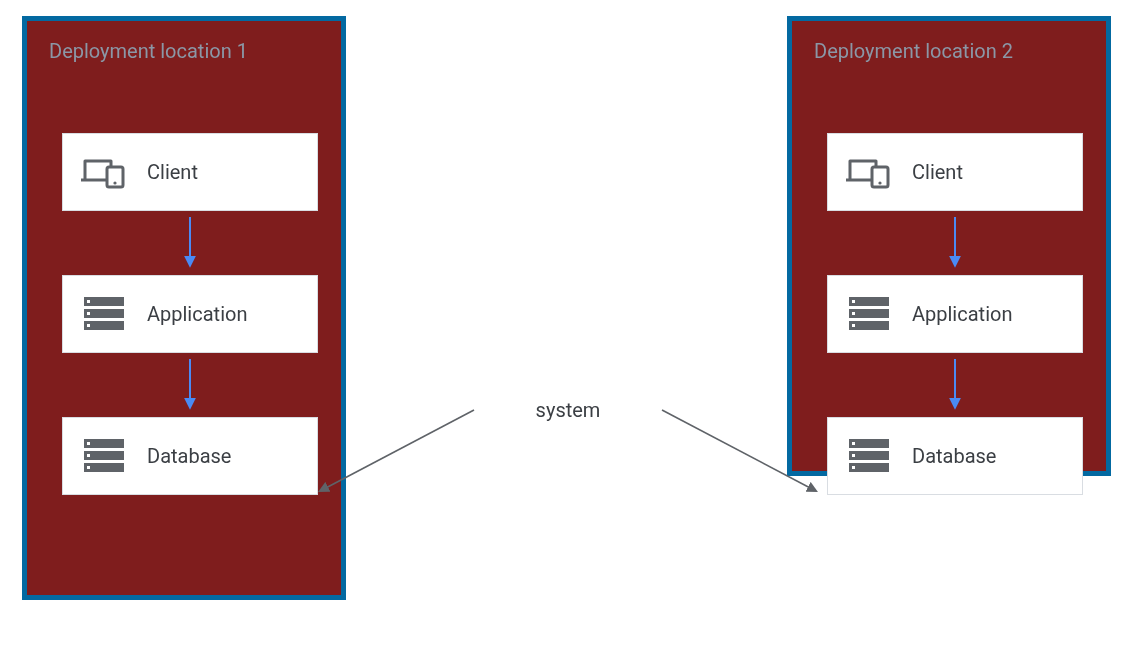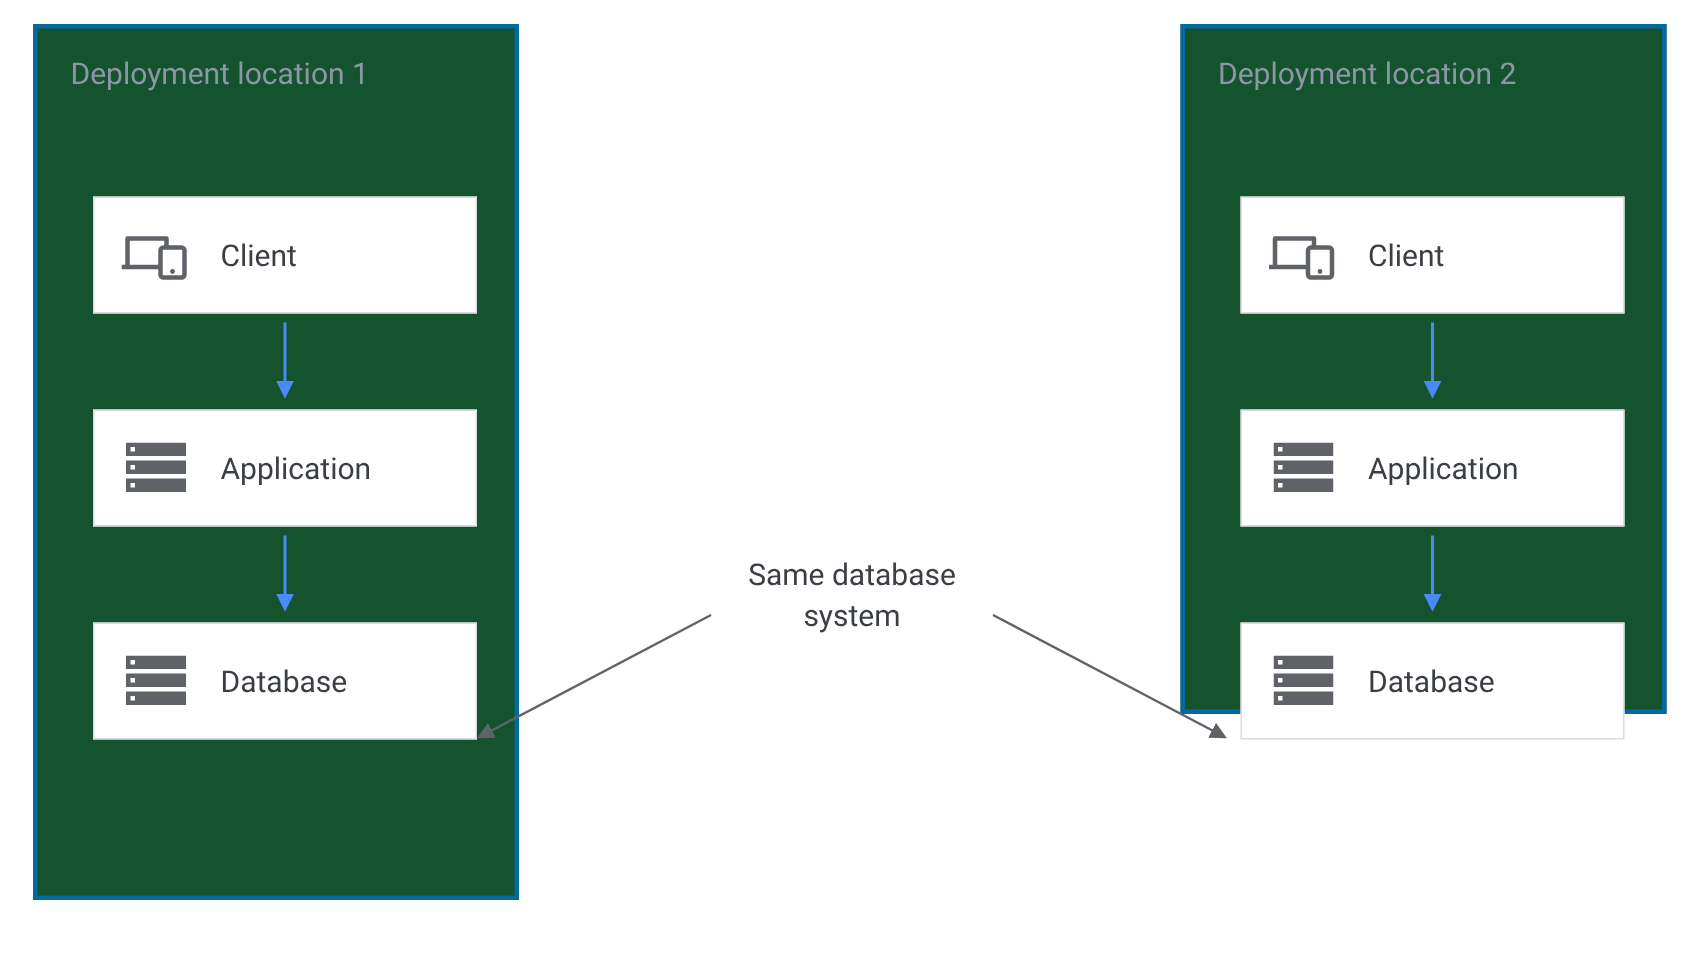--- a/index.html
+++ b/index.html
@@ -5,22 +5,22 @@
     * { box-sizing: border-box; margin: 0; padding: 0; }
     body {
       font-family: -apple-system, BlinkMacSystemFont, "Segoe UI", Roboto, Helvetica, Arial, sans-serif;
       width: 1132px;
       height: 648px;
       background: #fff;
       position: relative;
     }
     .region {
       position: absolute;
-      background: #14532d;
-      border: 3px solid #0369a1;
+      background: #7f1d1d;
+      border: 5px solid #0369a1;
       padding: 18px 10px 26px 22px;
     }
     .region-title {
       color: #8b97a6;
       font-size: 20px;
       font-weight: 400;
       margin-bottom: 70px;
     }
     .node-stack {
       display: flex;
@@ -211,21 +211,21 @@
           </g>
         </svg>
       </span>
       <span class="label">Database</span>
     </div>
 
   </div>
 </div>
 
 <div class="center-label" style="left:478px; top:370px;">
-  <span>Same database</span><br>
+  <br>
   <span>system</span>
 </div>
 
 <svg class="diag-arrow" style="left:312px; top:404px;" width="170" height="100" viewBox="0 0 170 100">
   <defs>
     <marker id="ah-gray" viewBox="0 0 10 10" refX="6" refY="5" markerWidth="7" markerHeight="7" orient="auto">
       <path d="M0 0 L10 5 L0 10 Z" fill="#5f6368"></path>
     </marker>
   </defs>
   <line x1="162" y1="6" x2="10" y2="86" stroke="#5f6368" stroke-width="1.6" marker-end="url(#ah-gray)"></line>

